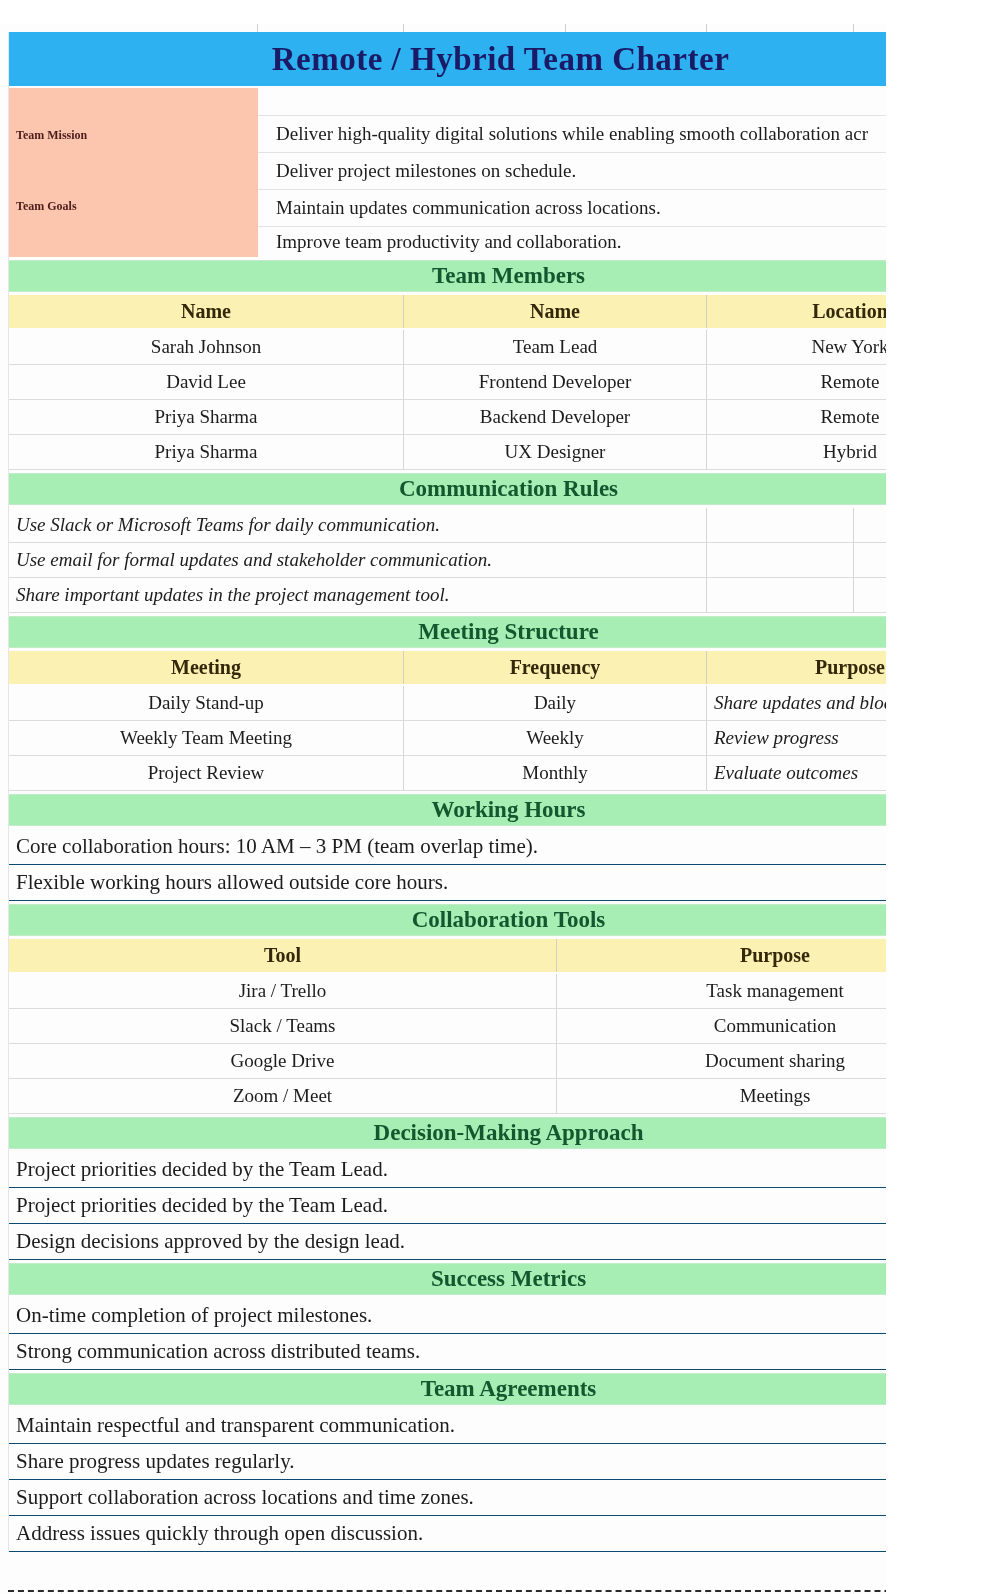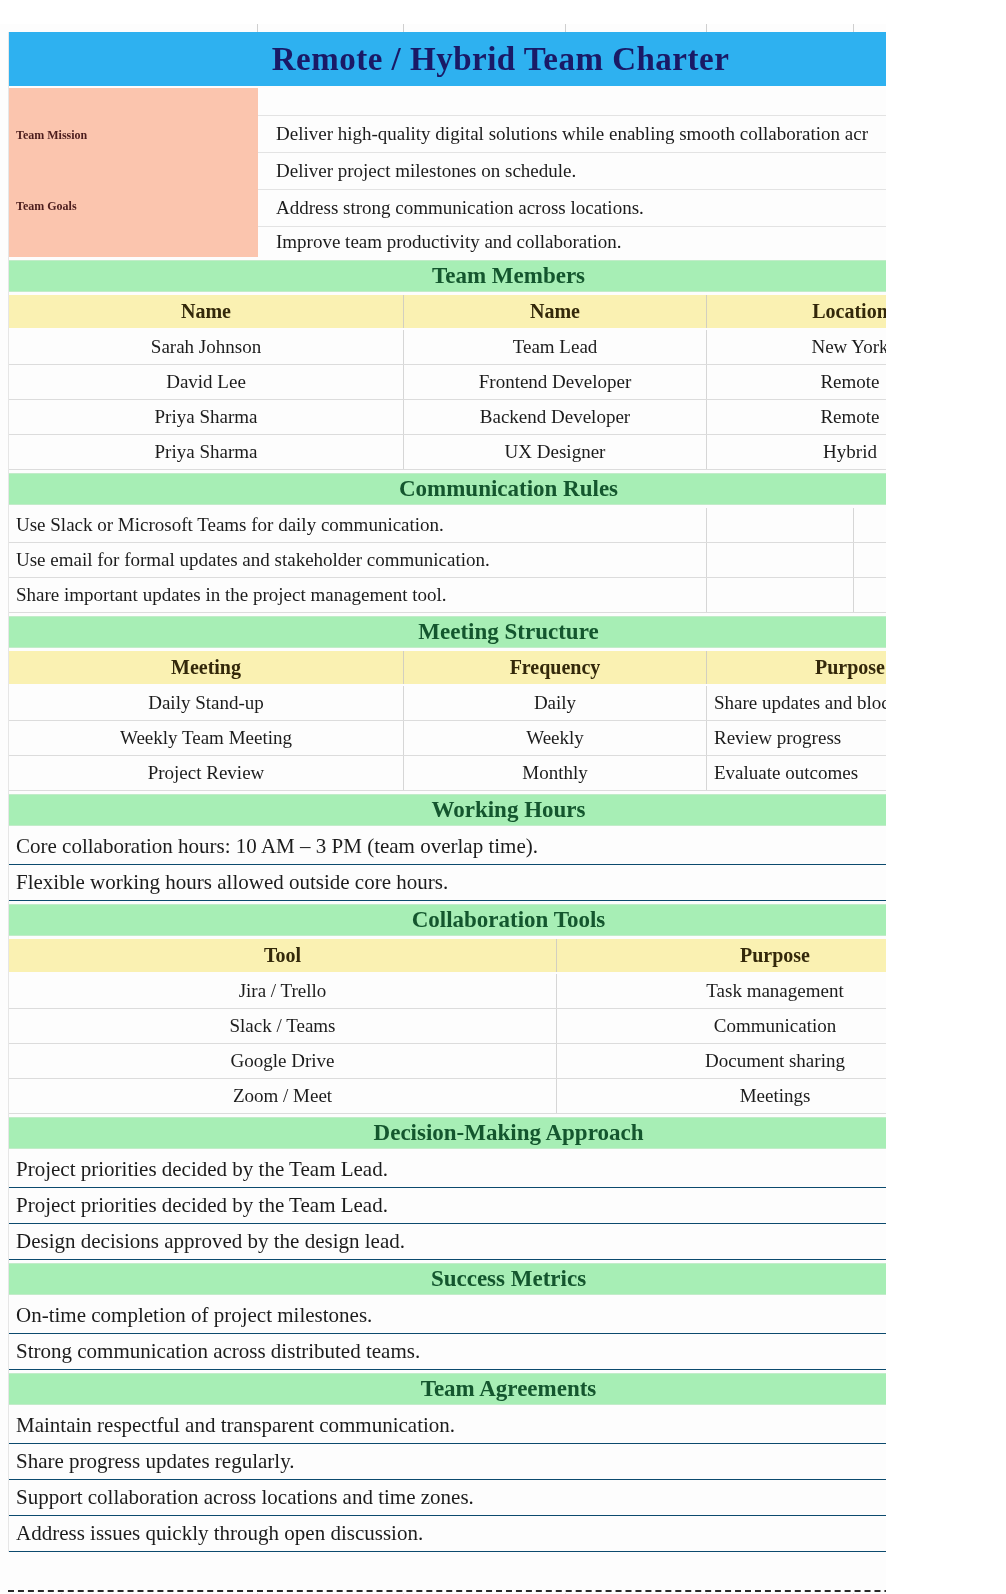--- a/index.html
+++ b/index.html
@@ -98,21 +98,21 @@
   }
   .cell {
     display: flex;
     align-items: center;
     justify-content: center;
     overflow: hidden;
     white-space: nowrap;
   }
   .row .cell { border-right: 1px solid #d6d6d6; }
   .row .cell:last-child { border-right: none; }
-  .cell.left { justify-content: flex-start; padding-left: 7px; }
+  .cell.left { justify-content: flex-start; padding-left: 7px; font-style: italic; }
   .c3a { width: 395px; flex: none; }
   .c3b { width: 303px; flex: none; }
   .c3c { width: 286px; flex: none; }
   .c2a { width: 548px; flex: none; }
   .c2b { width: 436px; flex: none; }
   .cr-text { width: 698px; flex: none; }
   .cr-e { width: 147px; flex: none; }
   .cr-f { width: 139px; flex: none; }
   
   .trow {
@@ -164,21 +164,21 @@
 
     <div class="mission-block">
       <div class="label-col">
         <div class="lbl lbl-mission">Team Mission</div>
         <div class="lbl lbl-goals">Team Goals</div>
       </div>
       <div class="right-col">
         <div class="empty-row"></div>
         <div class="text-row">Deliver high-quality digital solutions while enabling smooth collaboration acr</div>
         <div class="text-row">Deliver project milestones on schedule.</div>
-        <div class="text-row">Address strong communication across locations.</div>
+        <div class="text-row">Maintain updates communication across locations.</div>
         <div class="text-row last">Improve team productivity and collaboration.</div>
       </div>
     </div>
 
     <div class="sec">Team Members</div>
     <div class="colhead">
       <div class="cell c3a">Name</div>
       <div class="cell c3b">Name</div>
       <div class="cell c3c">Location</div>
     </div>

